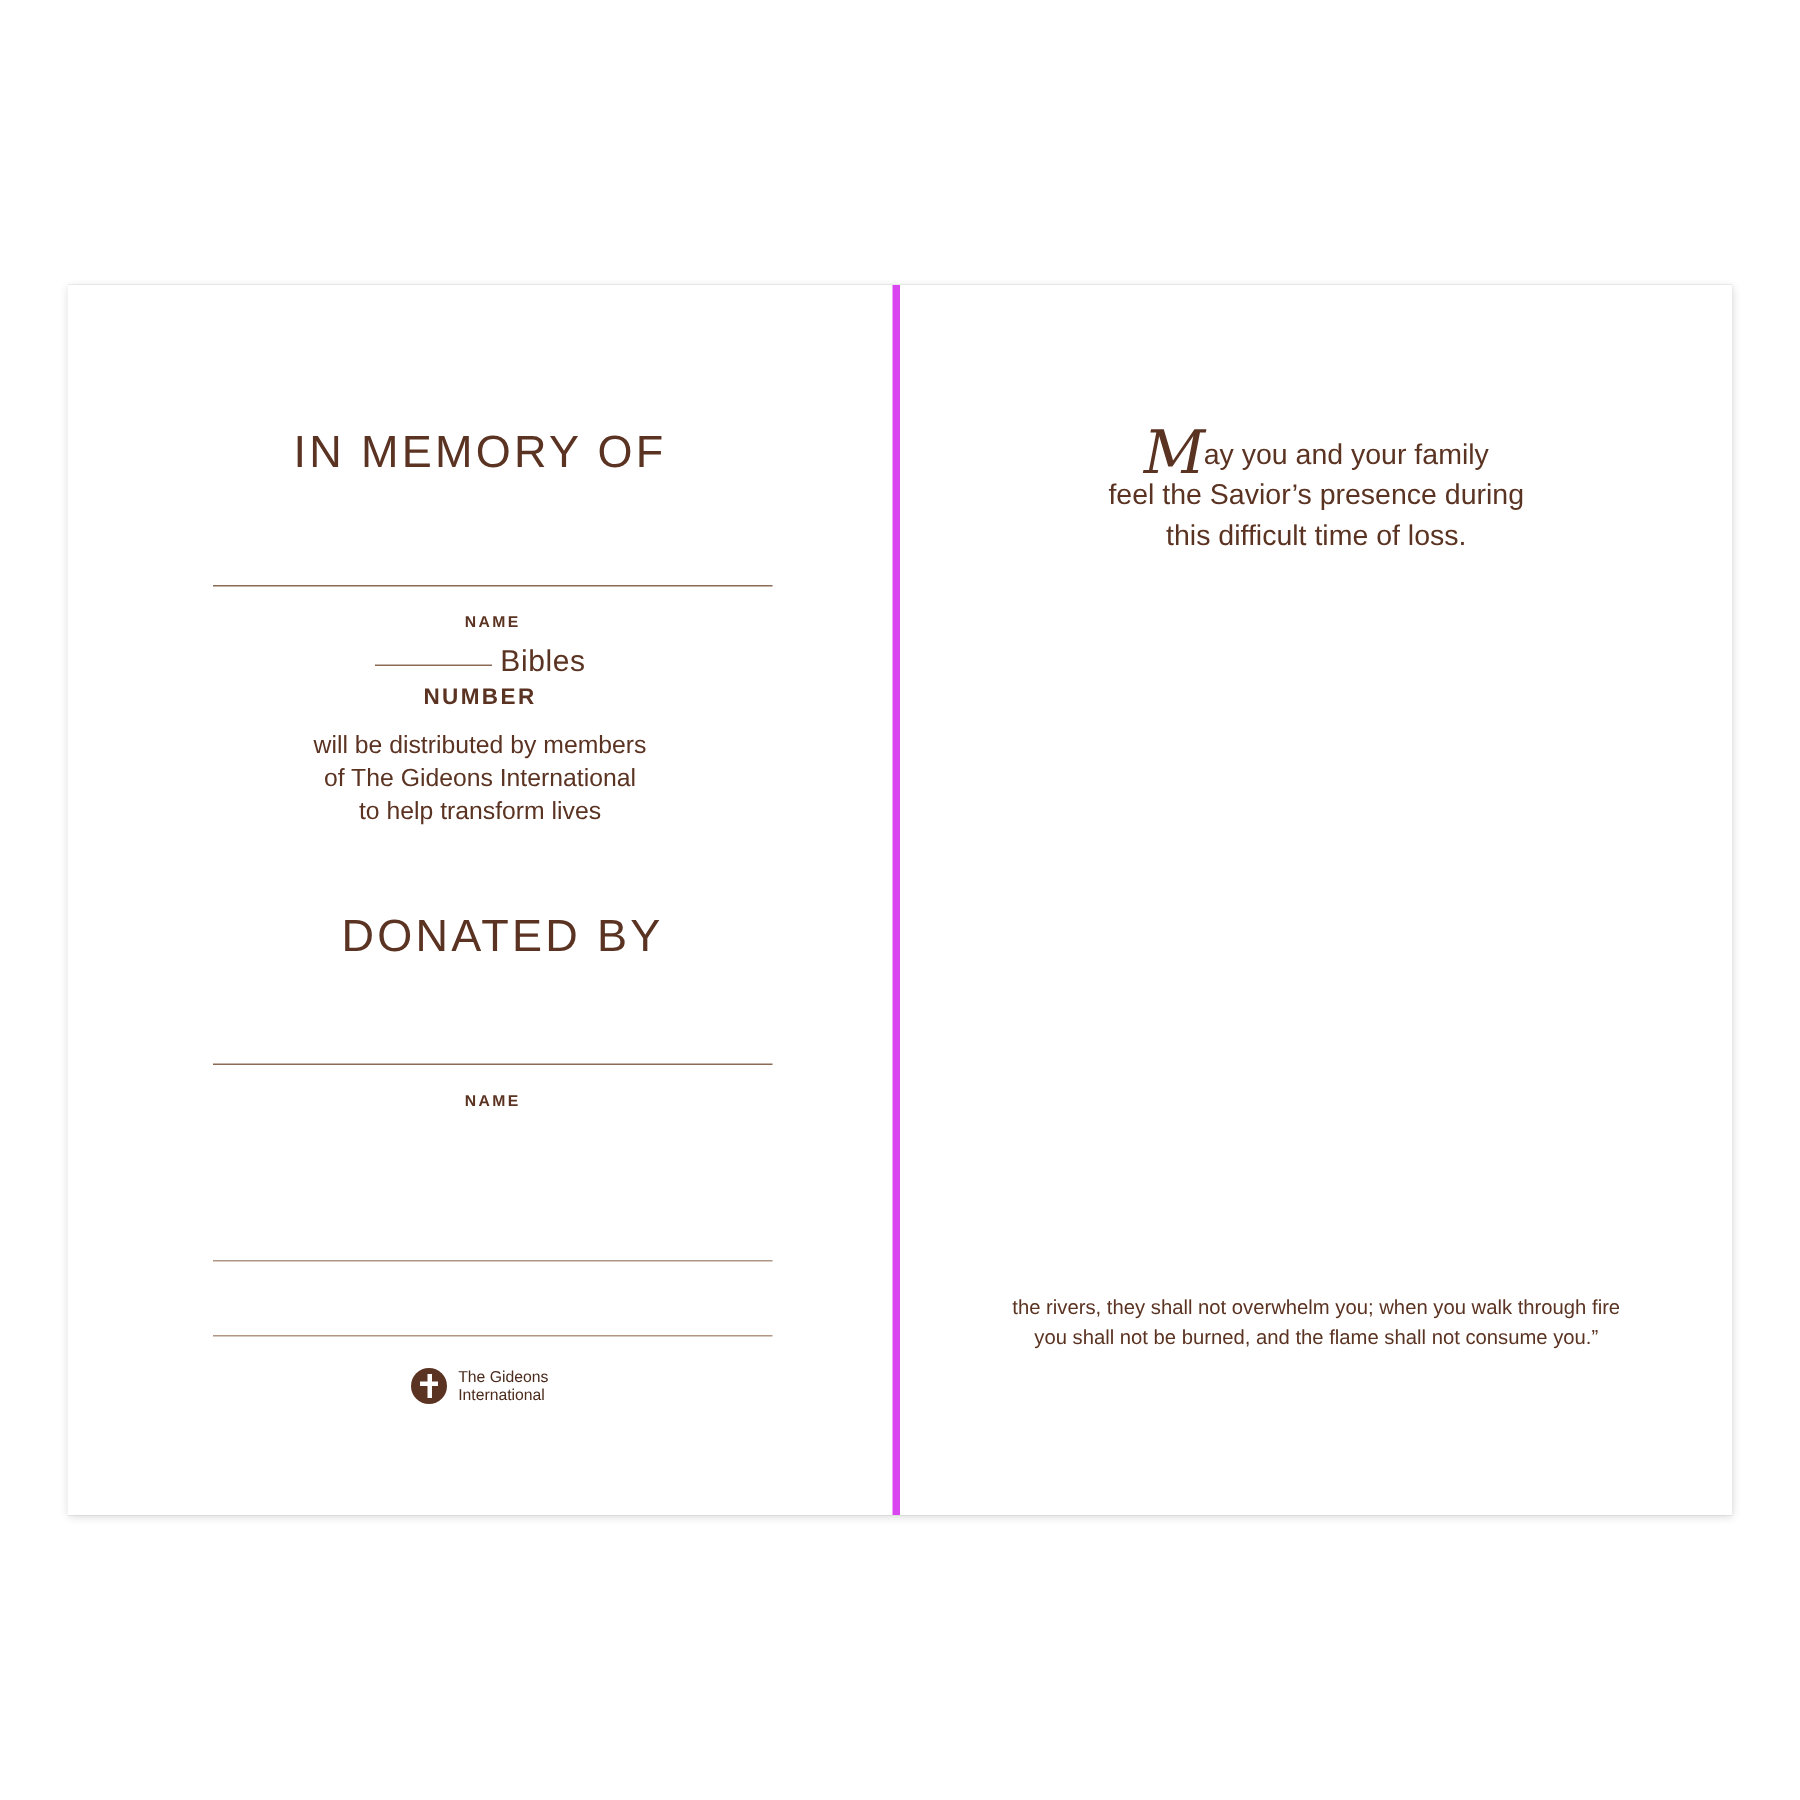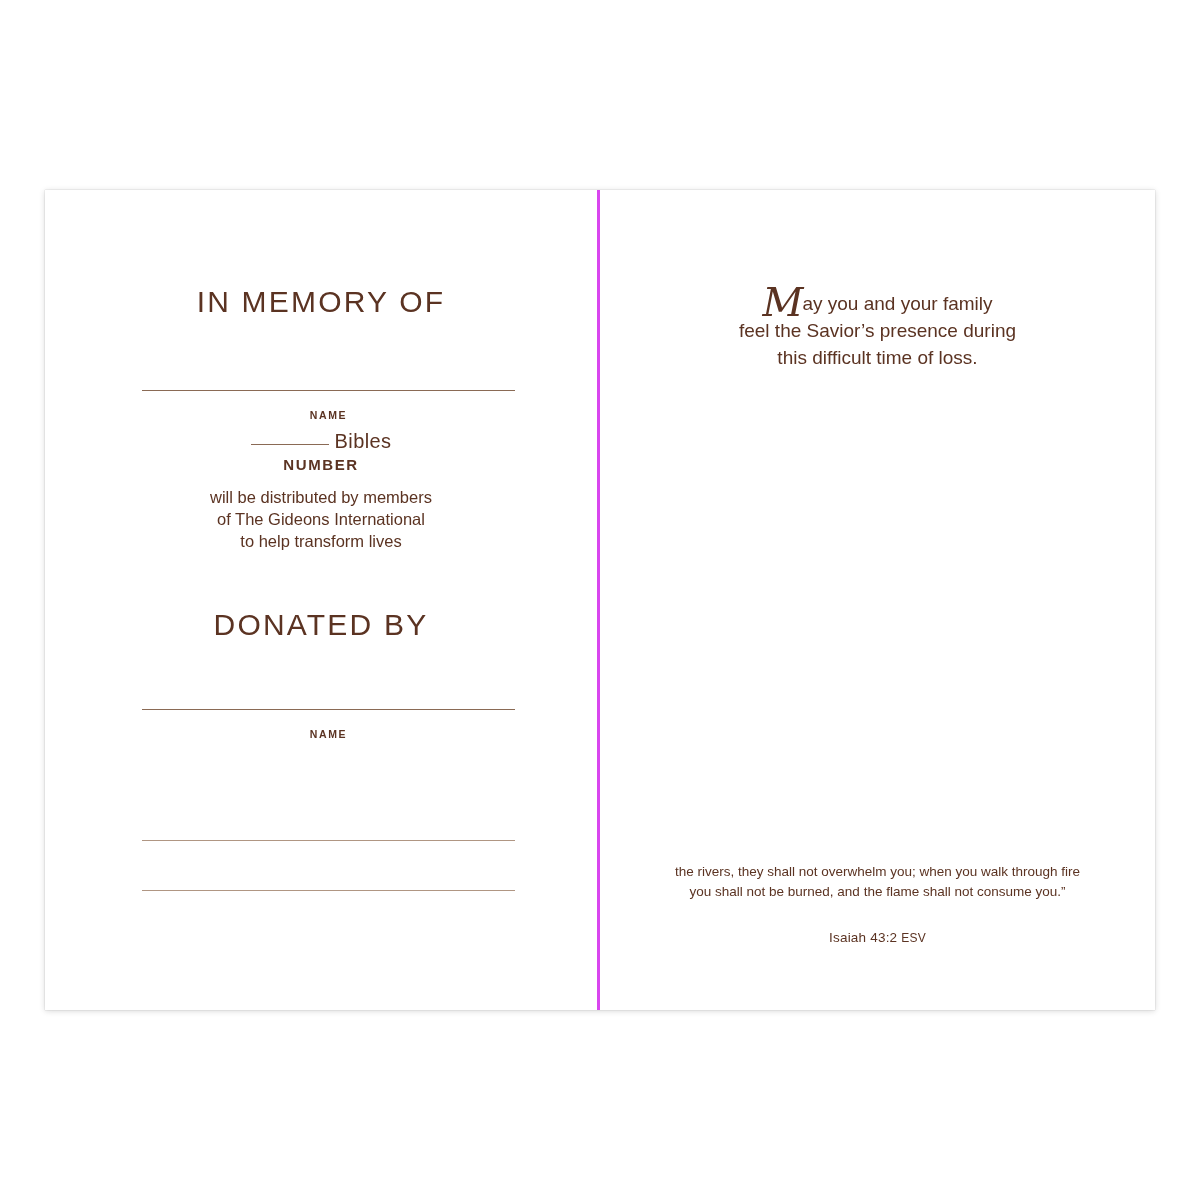--- a/index.html
+++ b/index.html
@@ -23,33 +23,33 @@
     background: #ffffff;
     box-shadow: 0 1px 6px rgba(0,0,0,0.16), 0 0 1px rgba(0,0,0,0.25);
     display: flex;
   }
 
   .page {
     position: relative;
     height: 100%;
     box-sizing: border-box;
   }
-  .page-left  { width: 555px; border-right: 3px solid #d946ef; }
+  .page-left  { width: 555px; border-right: 5px solid #d946ef; }
   .page-right { width: 555px; }
 
   
   .heading {
     text-align: center;
     color: #5b3322;
     font-size: 30px;
     letter-spacing: 2.2px;
     font-weight: 400;
   }
   #in-memory-of { position: absolute; top: 95px; left: 0; width: 100%; }
-  #donated-by  { position: absolute; top: 418px; left: 0; width: 100%; }
+  #donated-by  { position: absolute; top: 418px; left: 15px; width: 100%; }
 
   .field {
     position: absolute;
     left: 97px;
     width: 373px;
   }
   .rule {
     border-bottom: 1px solid #8a6a55;
     height: 0;
   }
@@ -233,35 +233,39 @@
 
 
     <div class="field" id="field-blank-1">
       <div class="rule rule-light"></div>
     </div>
 
     <div class="field" id="field-blank-2">
       <div class="rule rule-light"></div>
     </div>
 
+    <div id="logo-block">
+      <div class="logo-mark"></div>
+      <div class="logo-text">
+        <div>The Gideons</div>
+        <div>International</div>
+      </div>
+    </div>
 
   </div>
 
   <div class="page page-right">
 
     <div id="message">
       <div><span class="dropcap">M</span><span>ay you and your family</span></div>
       <div>feel the Savior’s presence during</div>
       <div>this difficult time of loss.</div>
     </div>
 
     <div id="verse">
       <div>the rivers, they shall not overwhelm you; when you walk through fire</div>
       <div>you shall not be burned, and the flame shall not consume you.”</div>
     </div>
 
-    <div id="verse-ref">
-      <span>Isaiah 43:2</span><span class="ver">ESV</span>
-    </div>
 
   </div>
 
 </div>
 
 </body></html>

